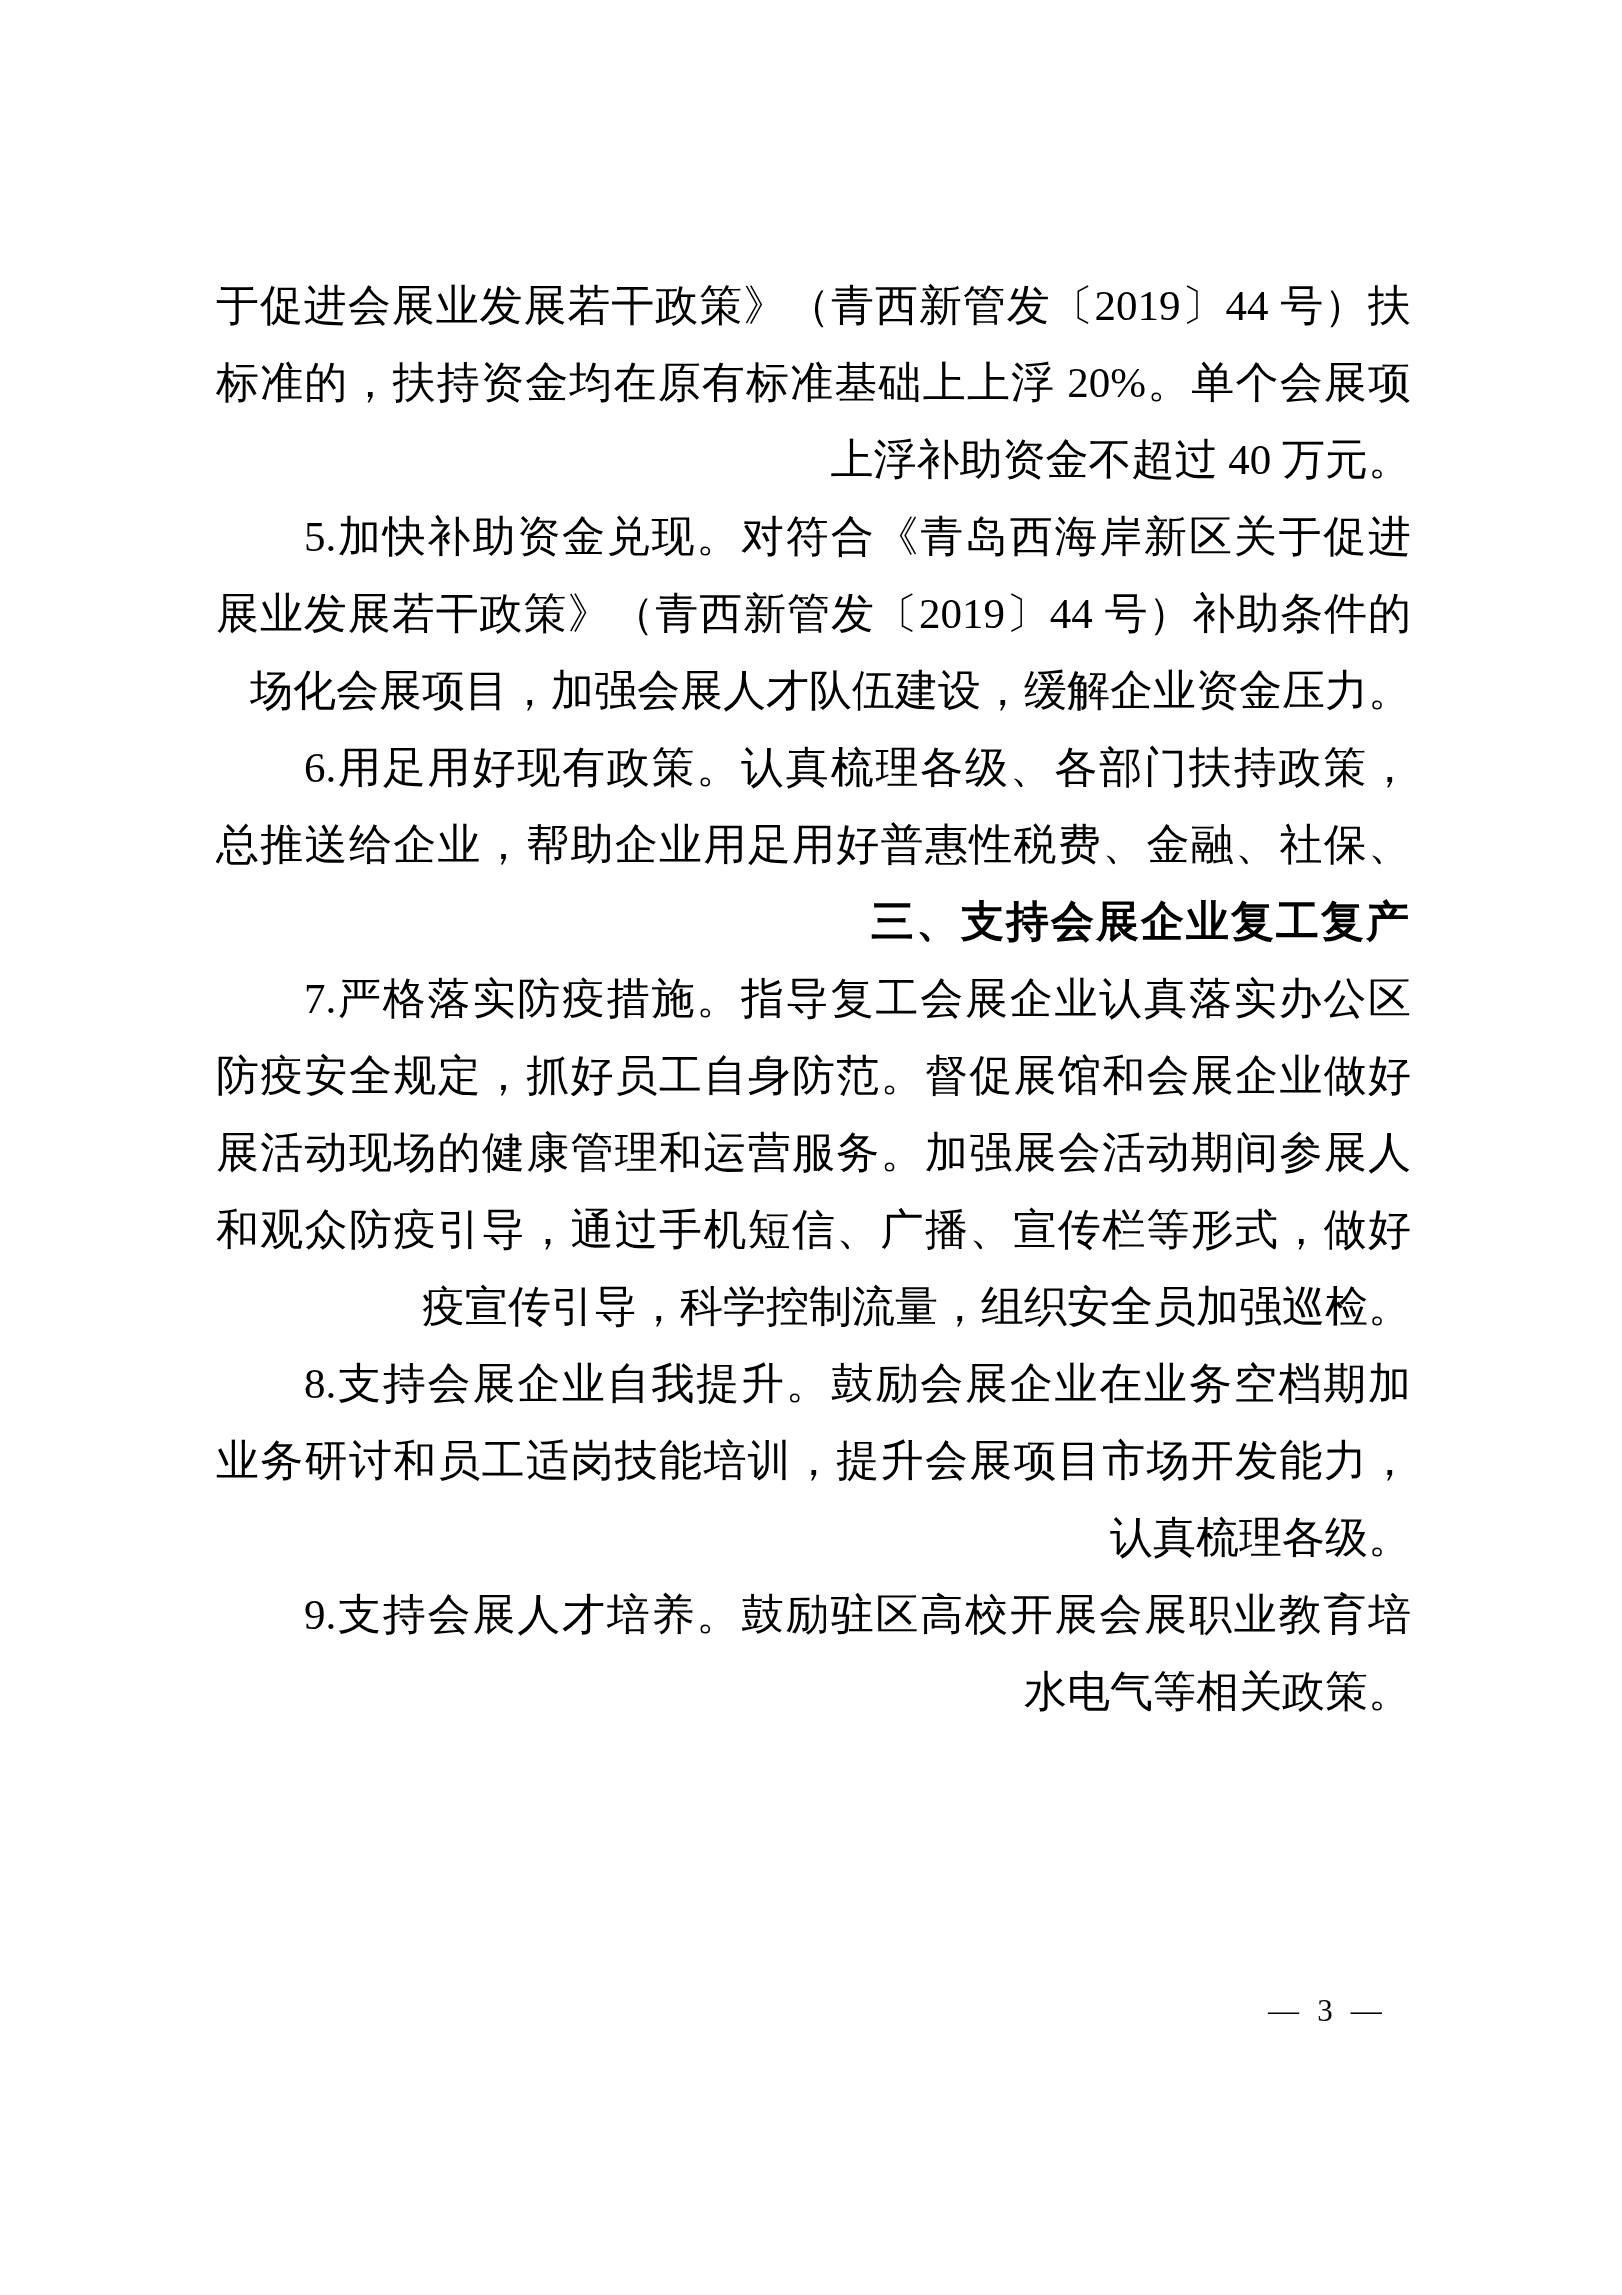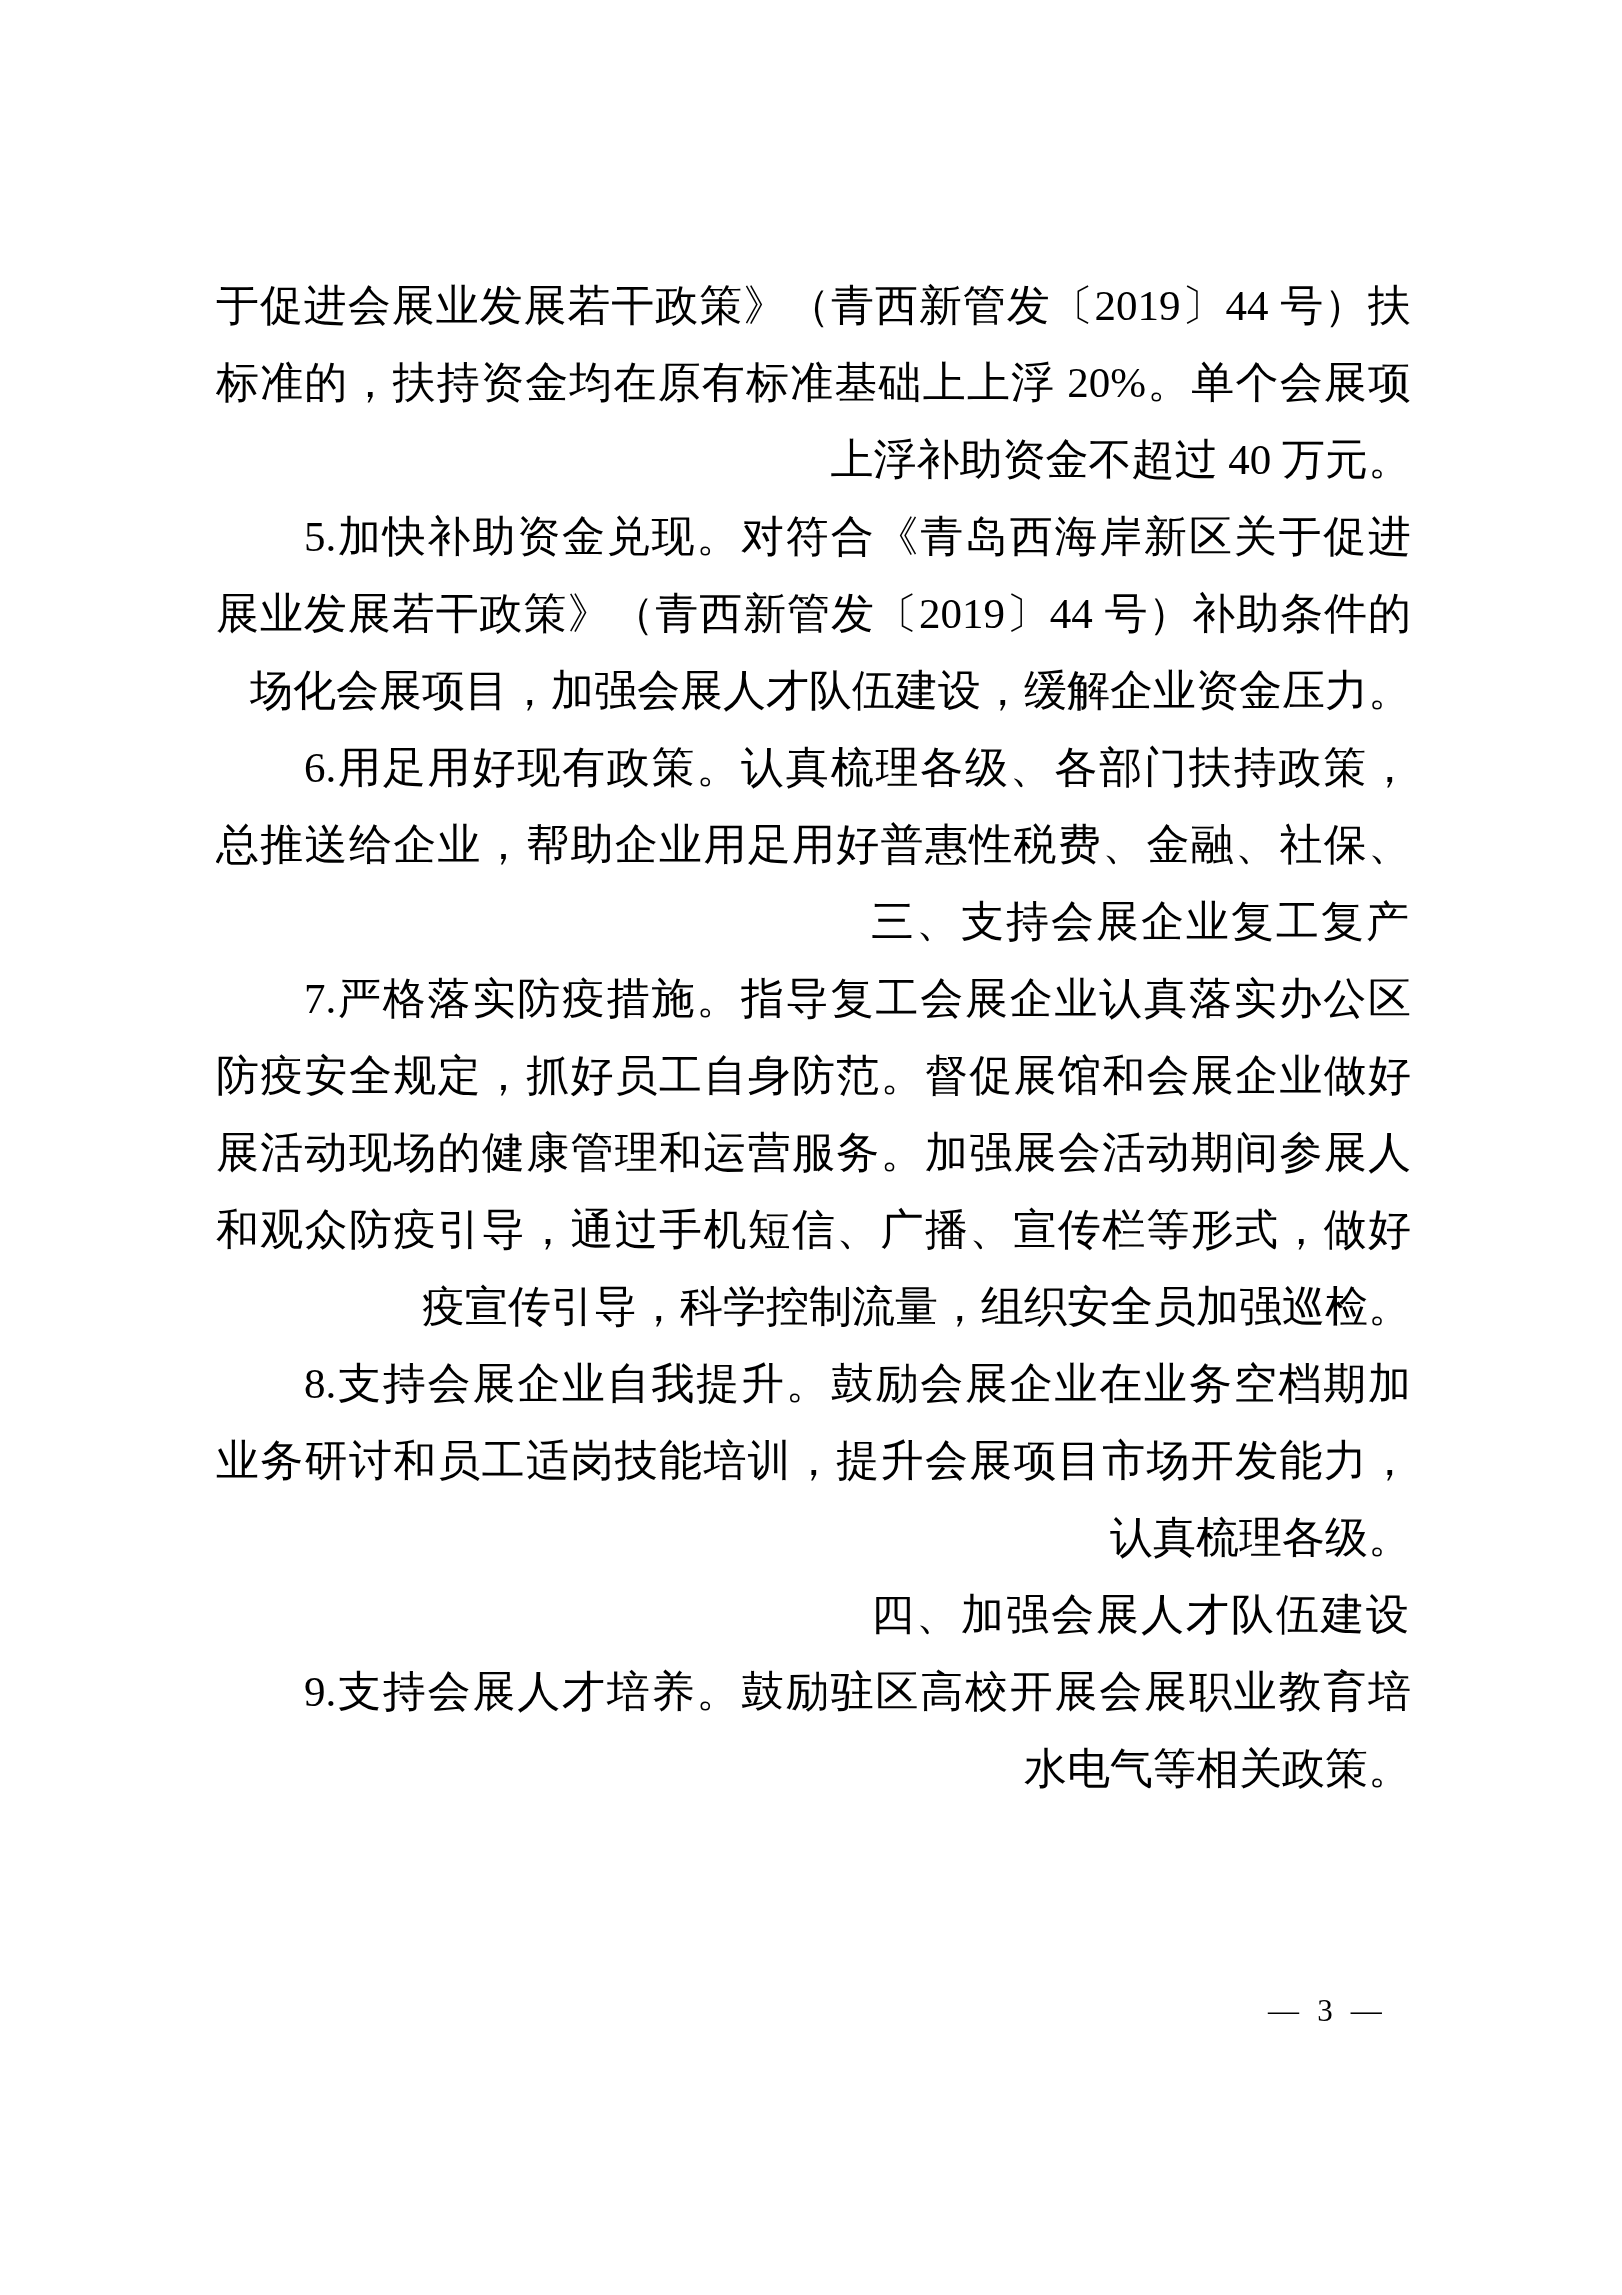--- a/index.html
+++ b/index.html
@@ -32,21 +32,21 @@
     text-align:justify;
     text-align-last:justify;
     overflow:hidden;
   }
   
   .i{ padding-left:88px; }
   .i.f{ width:1107px; }
   
   .h{
     font-family:"Liberation Sans","DejaVu Sans",sans-serif;
-    font-weight:400;
+    font-weight:700;
     font-size:43px;
     letter-spacing:2px;
   }
   .footer{
     position:absolute;
     top:1988px;
     right:236px;
     height:46px;
     line-height:46px;
     font-family:"Liberation Serif","DejaVu Serif",serif;
@@ -72,21 +72,20 @@
     <div class="l f">总推送给企业，帮助企业用足用好普惠性税费、金融、社保、租</div>
     <div class="l h i">三、支持会展企业复工复产</div>
     <div class="l f i">7.严格落实防疫措施。指导复工会展企业认真落实办公区域</div>
     <div class="l f">防疫安全规定，抓好员工自身防范。督促展馆和会展企业做好会</div>
     <div class="l f">展活动现场的健康管理和运营服务。加强展会活动期间参展人员</div>
     <div class="l f">和观众防疫引导，通过手机短信、广播、宣传栏等形式，做好防</div>
     <div class="l">疫宣传引导，科学控制流量，组织安全员加强巡检。</div>
     <div class="l f i">8.支持会展企业自我提升。鼓励会展企业在业务空档期加强</div>
     <div class="l f">业务研讨和员工适岗技能培训，提升会展项目市场开发能力，做</div>
     <div class="l">认真梳理各级。</div>
-    <div class="l h i">四、加强会展人才队伍建设</div>
     <div class="l f i">9.支持会展人才培养。鼓励驻区高校开展会展职业教育培</div>
     <div class="l">水电气等相关政策。</div>
   </div>
 
   <div class="footer">— 3 —</div>
 
 </div>
 
 
 </body></html>

